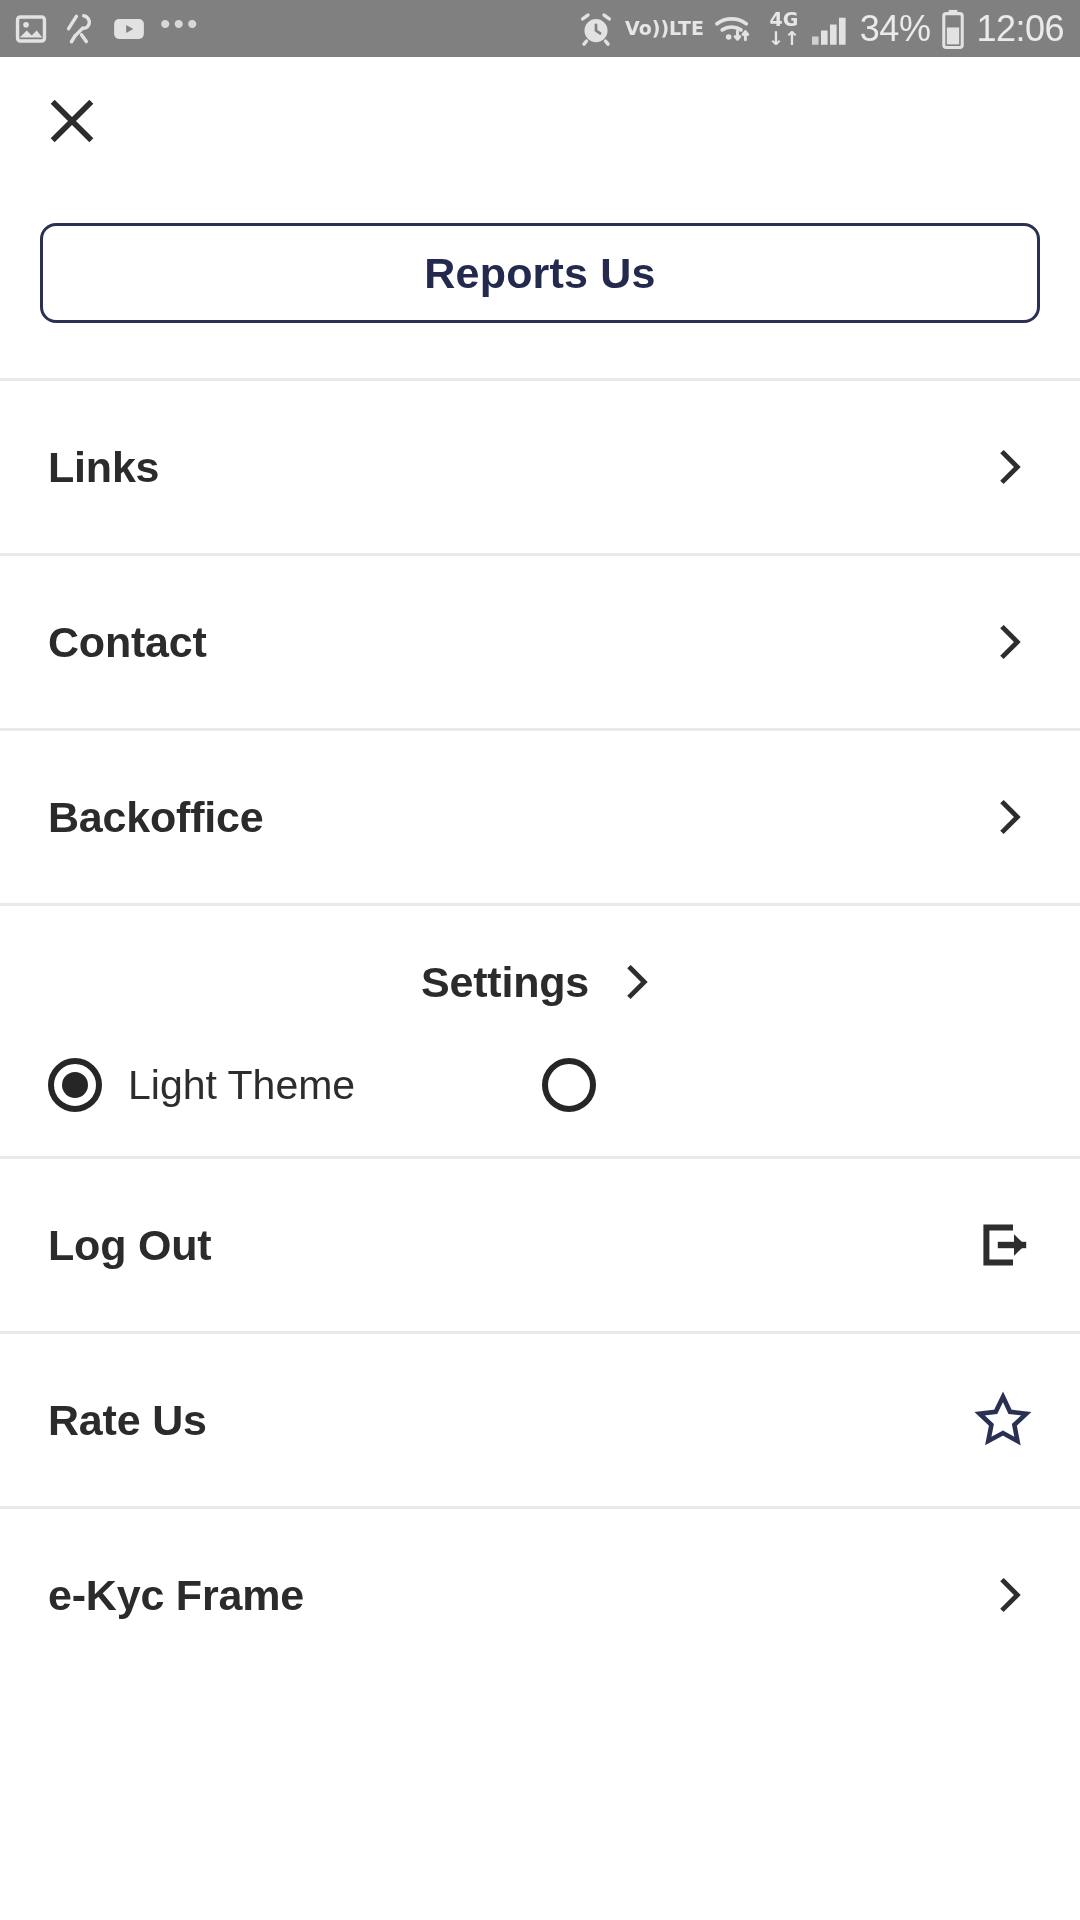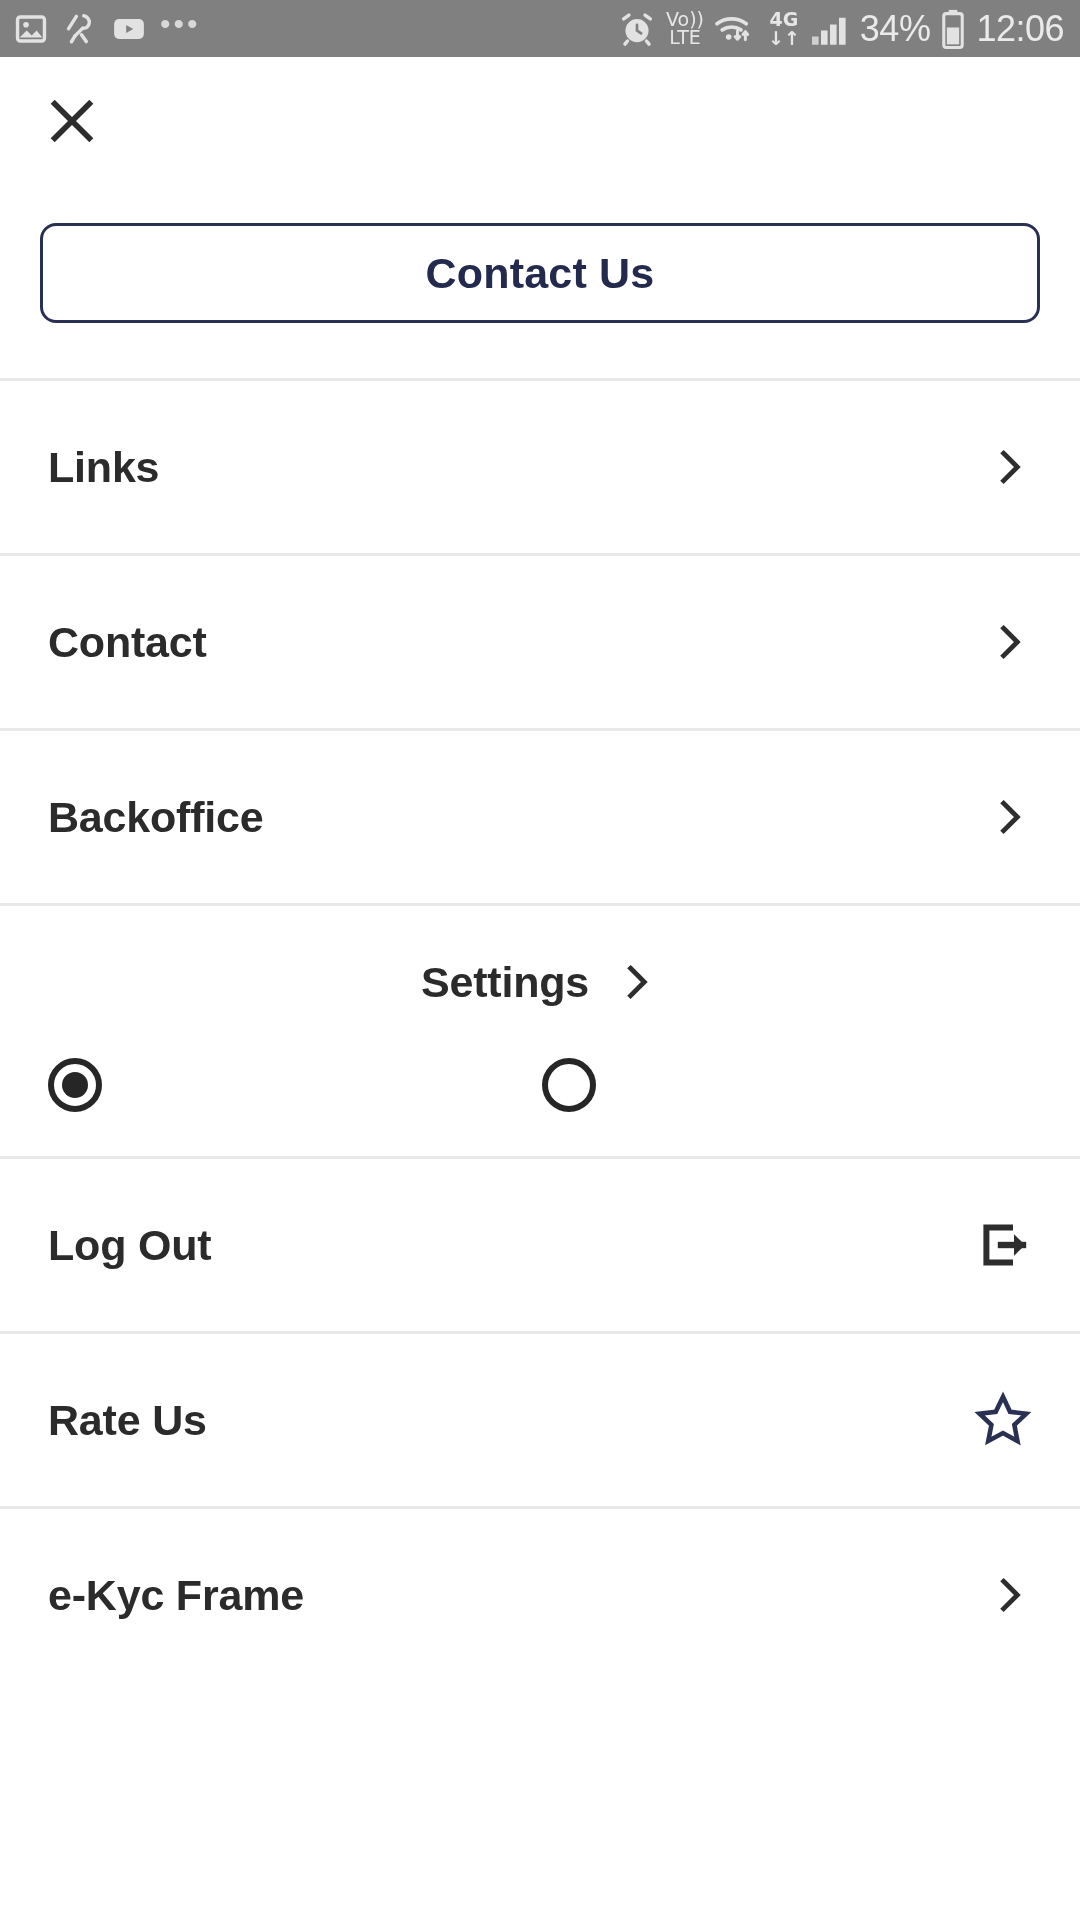--- a/index.html
+++ b/index.html
@@ -49,26 +49,25 @@
   }
   .sb-dots {
     color: #d8d8d8;
     font-size: 30px;
     letter-spacing: 3px;
     line-height: 1;
     padding-bottom: 10px;
   }
   .volte-stack {
     display: flex;
-    flex-direction: column;
     align-items: center;
     line-height: 0.92;
     color: #e6e6e6;
     font-size: 19px;
-    font-weight: normal;
+    font-weight: bold;
     font-family: "DejaVu Sans", sans-serif;
   }
   .net-stack {
     display: flex;
     flex-direction: column;
     align-items: center;
     line-height: 0.95;
     color: #e6e6e6;
     font-size: 19px;
     font-weight: bold;
@@ -280,21 +279,21 @@
 
 <div class="close-row">
   <div class="close-btn">
     <svg width="52" height="52" viewBox="0 0 24 24">
       <path d="M4 4L20 20M20 4L4 20" stroke="#2d2d2d" stroke-width="2.6" stroke-linecap="square"></path>
     </svg>
   </div>
 </div>
 
 <div class="contact-wrap">
-  <button class="contact-btn">Contact Us</button>
+  <button class="contact-btn">Reports Us</button>
 </div>
 
 <div class="spacer-after-contact"></div>
 
 <div class="divider"></div>
 
 <div class="menu-row">
   <span class="menu-label">Links</span>
   <span class="row-end">
     <svg width="44" height="44" viewBox="0 0 24 24">
@@ -335,20 +334,21 @@
         <path d="M8.5 4.5L16 12l-7.5 7.5" fill="none" stroke="#2d2d2d" stroke-width="2.6" stroke-linecap="square"></path>
       </svg>
     </span>
   </div>
 
   <div class="theme-row">
     <label class="theme-opt first">
       <span class="radio">
         <span class="dot"></span>
       </span>
+      <span class="theme-label">Light Theme</span>
     </label>
 
     <label class="theme-opt">
       <span class="radio"></span>
     </label>
   </div>
 </div>
 
 <div class="divider"></div>
 

